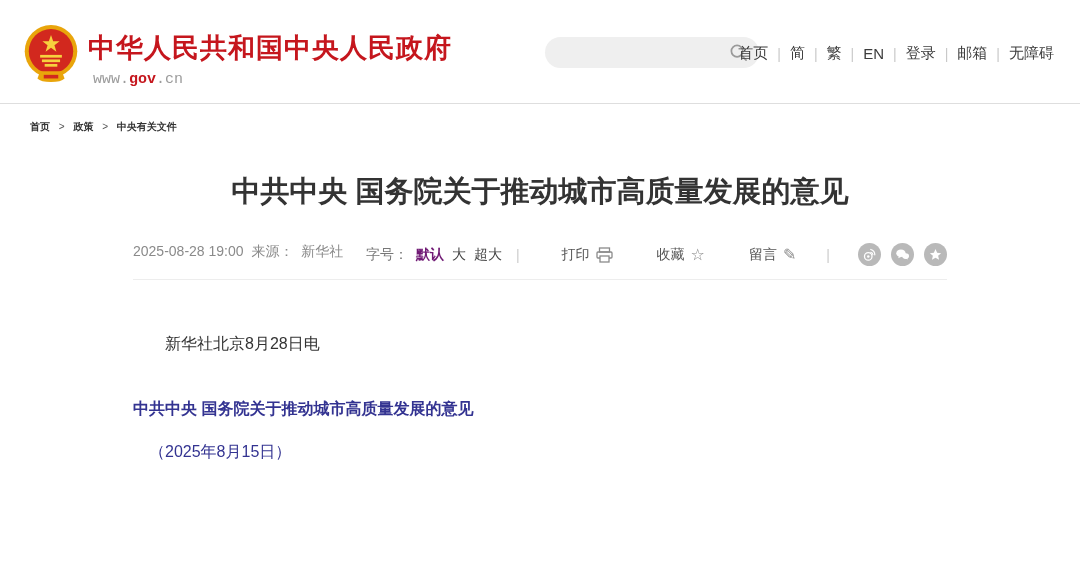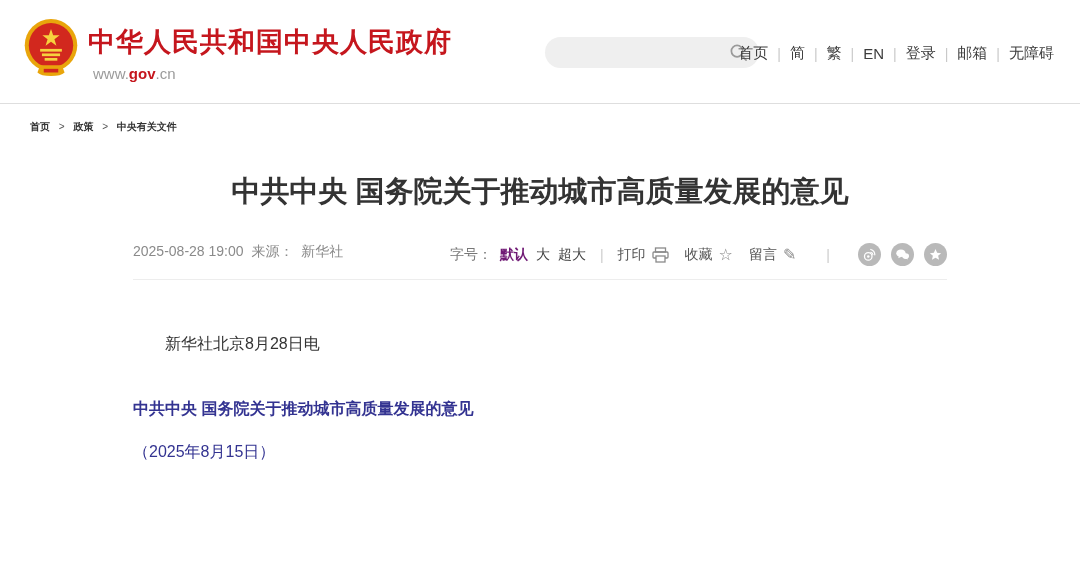--- a/index.html
+++ b/index.html
@@ -2,21 +2,21 @@
 <html><head>
 <meta charset="utf-8">
 <style>
   * { margin:0; padding:0; box-sizing:border-box; }
   html,body { width:1080px; height:579px; overflow:hidden; background:#fff;
     font-family:"Liberation Sans","DejaVu Sans",sans-serif; }
 
   
   .site-header { position:relative; height:104px; background:#fff;
     border-bottom:1px solid #dedede; }
-  .logo { position:absolute; left:22px; top:18px; display:flex; align-items:flex-start; cursor:pointer; }
+  .logo { position:absolute; left:22px; top:24px; display:flex; align-items:flex-start; cursor:pointer;font-family:Liberation Mono, monospace; }
   .emblem { width:58px; height:60px; }
   .logo-text { margin-left:8px; padding-top:6px; }
   .site-title { font-size:27px; font-weight:700; color:#c5161d; letter-spacing:1px; white-space:nowrap; }
   .site-url { margin-top:5px; margin-left:5px; font-size:15px; color:#9b9b9b; }
   .site-url .red { color:#c5161d; font-weight:700; }
 
   .search-box { position:absolute; left:545px; top:37px; width:214px; height:31px;
     background:#efefef; border-radius:16px; cursor:text; }
   .search-icon { position:absolute; right:11px; top:6px; width:19px; height:19px; }
 
@@ -36,34 +36,34 @@
     font-weight:700; color:#333; }
 
   .meta-row { margin-top:32px; display:flex; justify-content:space-between; 
     padding-bottom:13px; border-bottom:1px solid #ededed; font-size:14px; color:#8a8a8a; }
   .meta-left span { margin-right:4px; }
   .meta-right { display:flex; align-items:center; color:#555; }
   .fs-label { color:#777; }
   .fs-opt { margin-left:8px; color:#444; text-decoration:none; cursor:pointer; }
   .fs-opt.active { color:#701a75; font-weight:700; }
   .v-sep { color:#ccc; margin:0 14px; }
-  .tool { display:flex; align-items:center; margin-right:16px; color:#555; text-decoration:none; cursor:pointer; }
+  .tool { display:flex; align-items:center; margin-right:16px; color:#555; text-decoration:none; cursor:pointer;margin-left:28px; }
   .tool .t-icon { margin-left:6px; color:#8a8a8a; font-size:16px; line-height:1; }
   .tool svg { margin-left:6px; }
   .share-group { display:flex; align-items:center; margin-left:4px; }
   .share-btn { width:23px; height:23px; border-radius:50%; background:#b9b9b9; margin-left:10px;
     display:flex; align-items:center; justify-content:center; cursor:pointer; }
 
   
   .article-body { padding-top:37px; font-size:16px; color:#333; }
   .article-body p { line-height:29px; text-align:justify; }
   .indent { text-indent:2em;margin-top:12px; }
   .dateline { margin-bottom:0; }
   .doc-title { margin-top:36px; text-align:center; font-weight:700; color:#333391; }
-  .doc-date { margin-top:14px; text-align:center; color:#333391; }
+  .doc-date { margin-top:14px; text-align:center; color:#333391;margin-left:16px; }
   .para { margin-top:30px; }
 </style>
 </head>
 <body>
 
 <header class="site-header">
   <div class="logo">
     <svg class="emblem" viewBox="0 0 64 66">
       <circle cx="32" cy="30" r="29" fill="#e9a50b"></circle>
       <circle cx="32" cy="30" r="24.5" fill="#d2281e"></circle>

